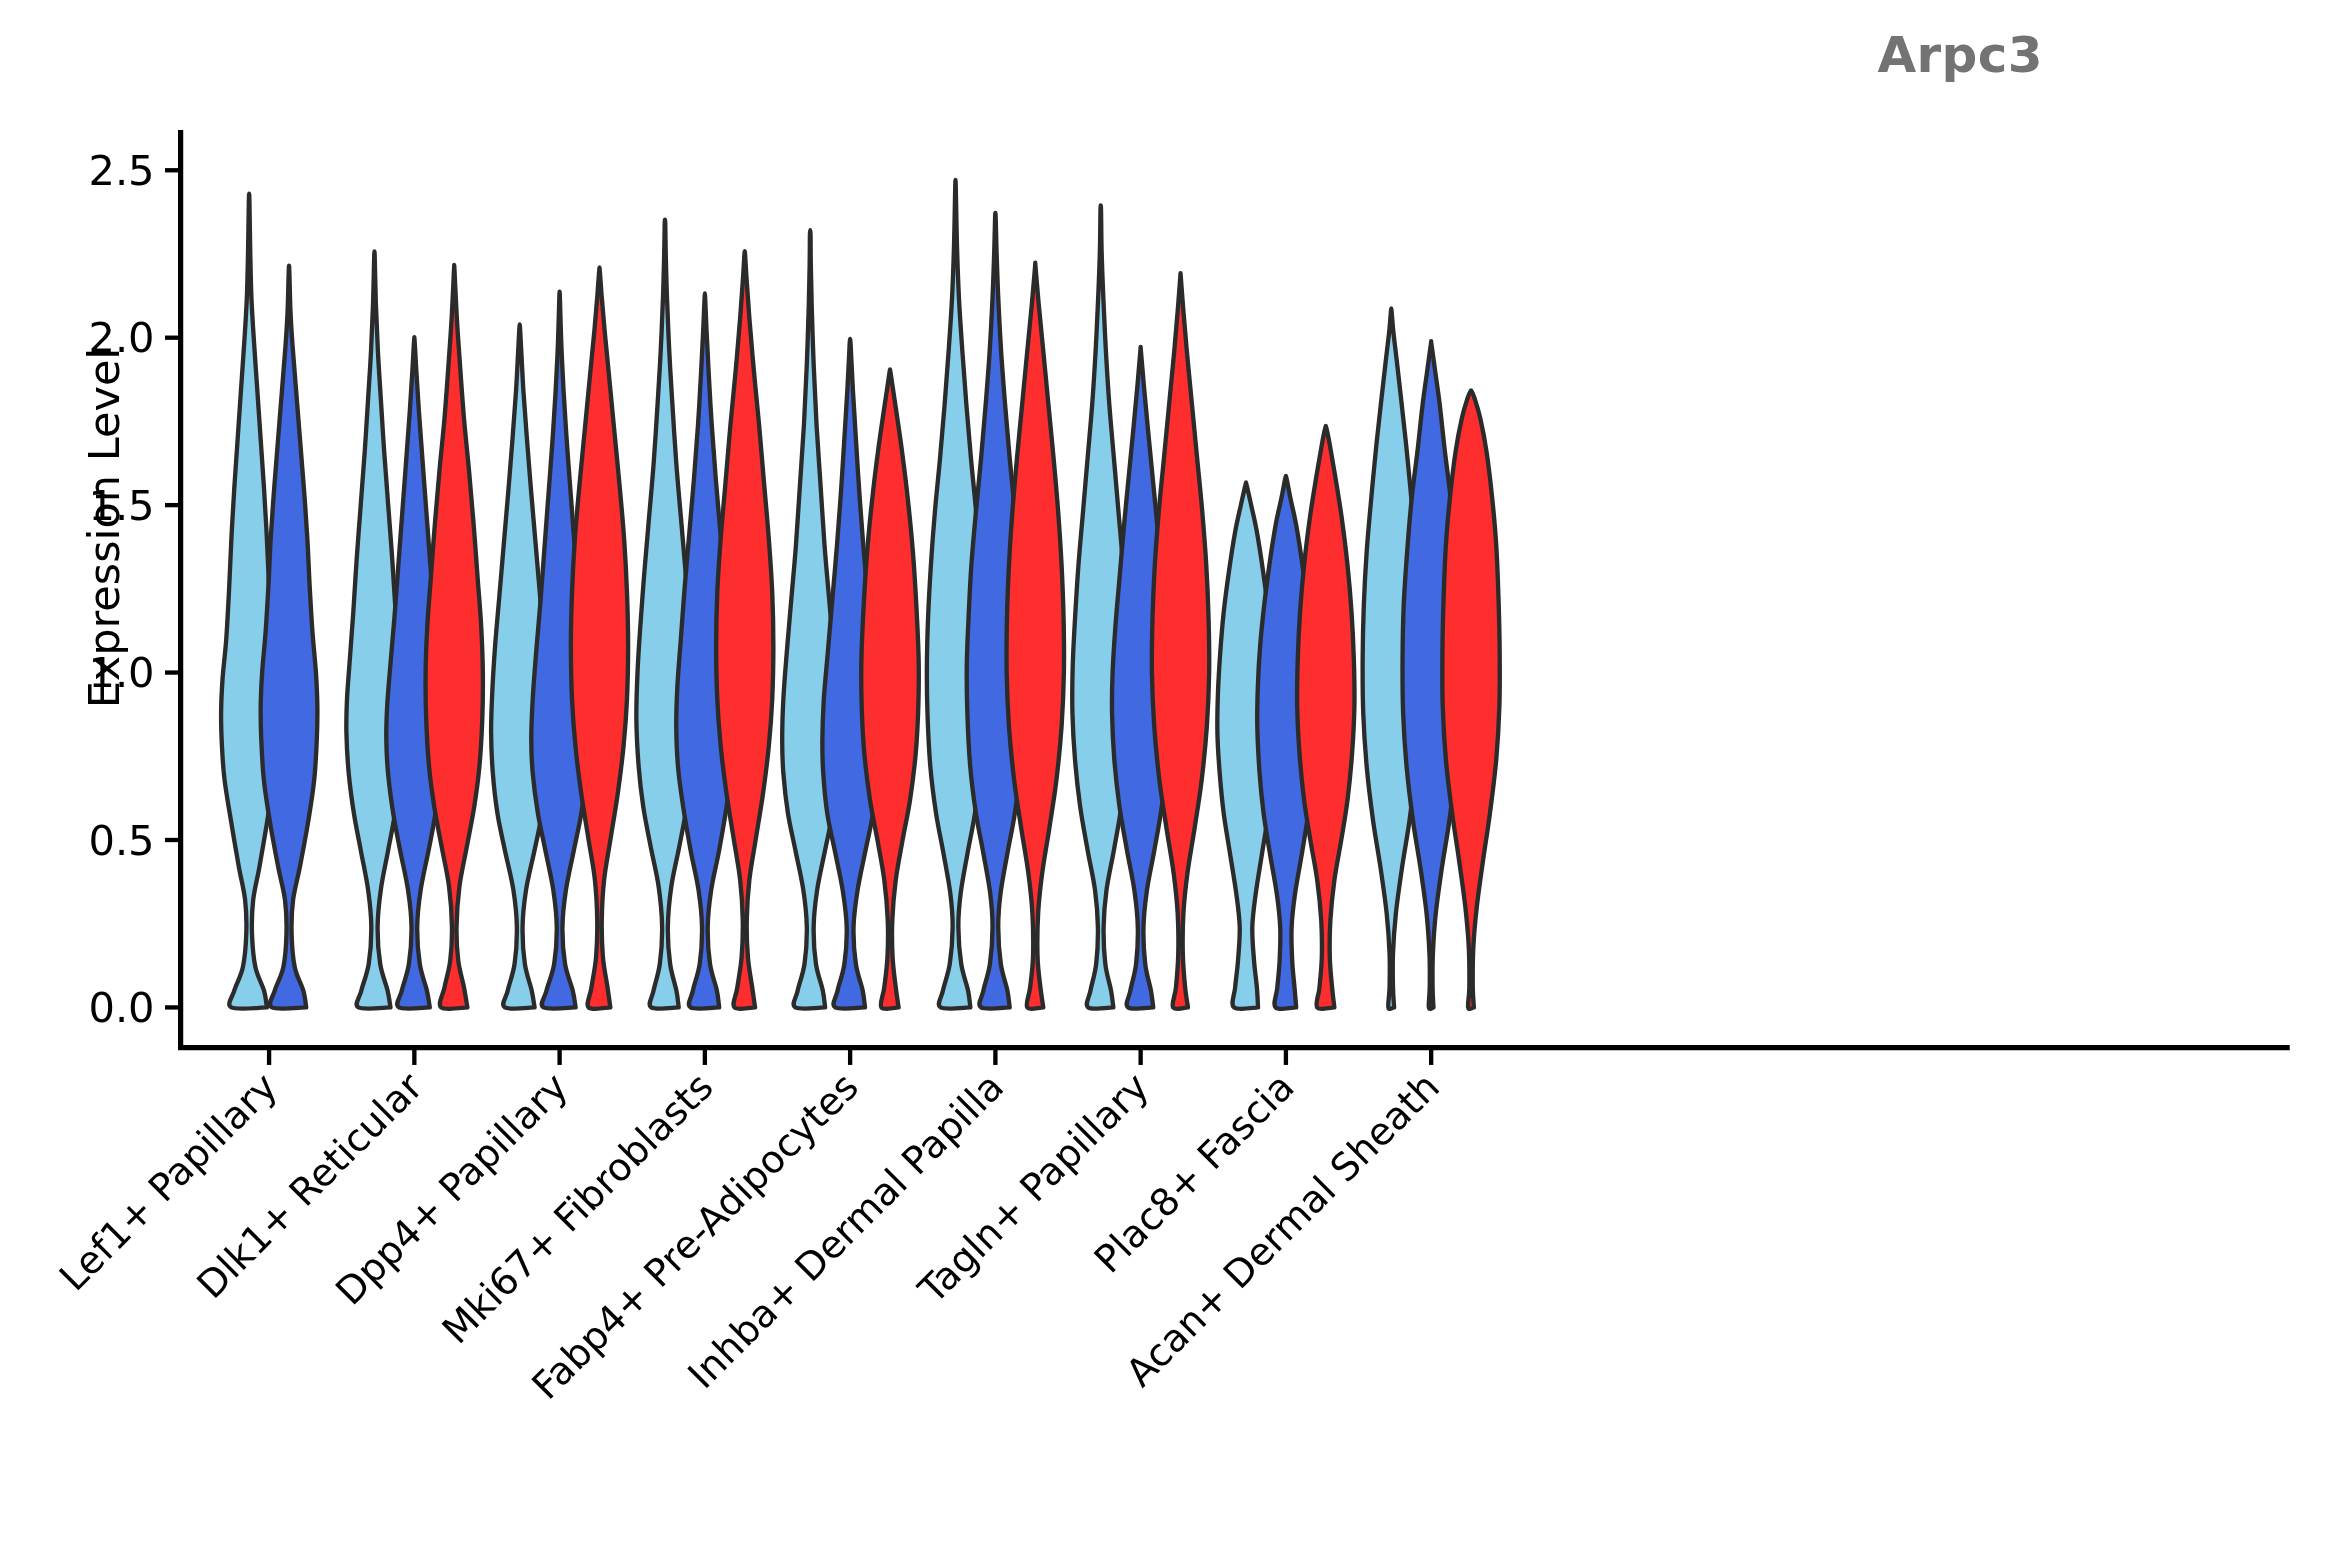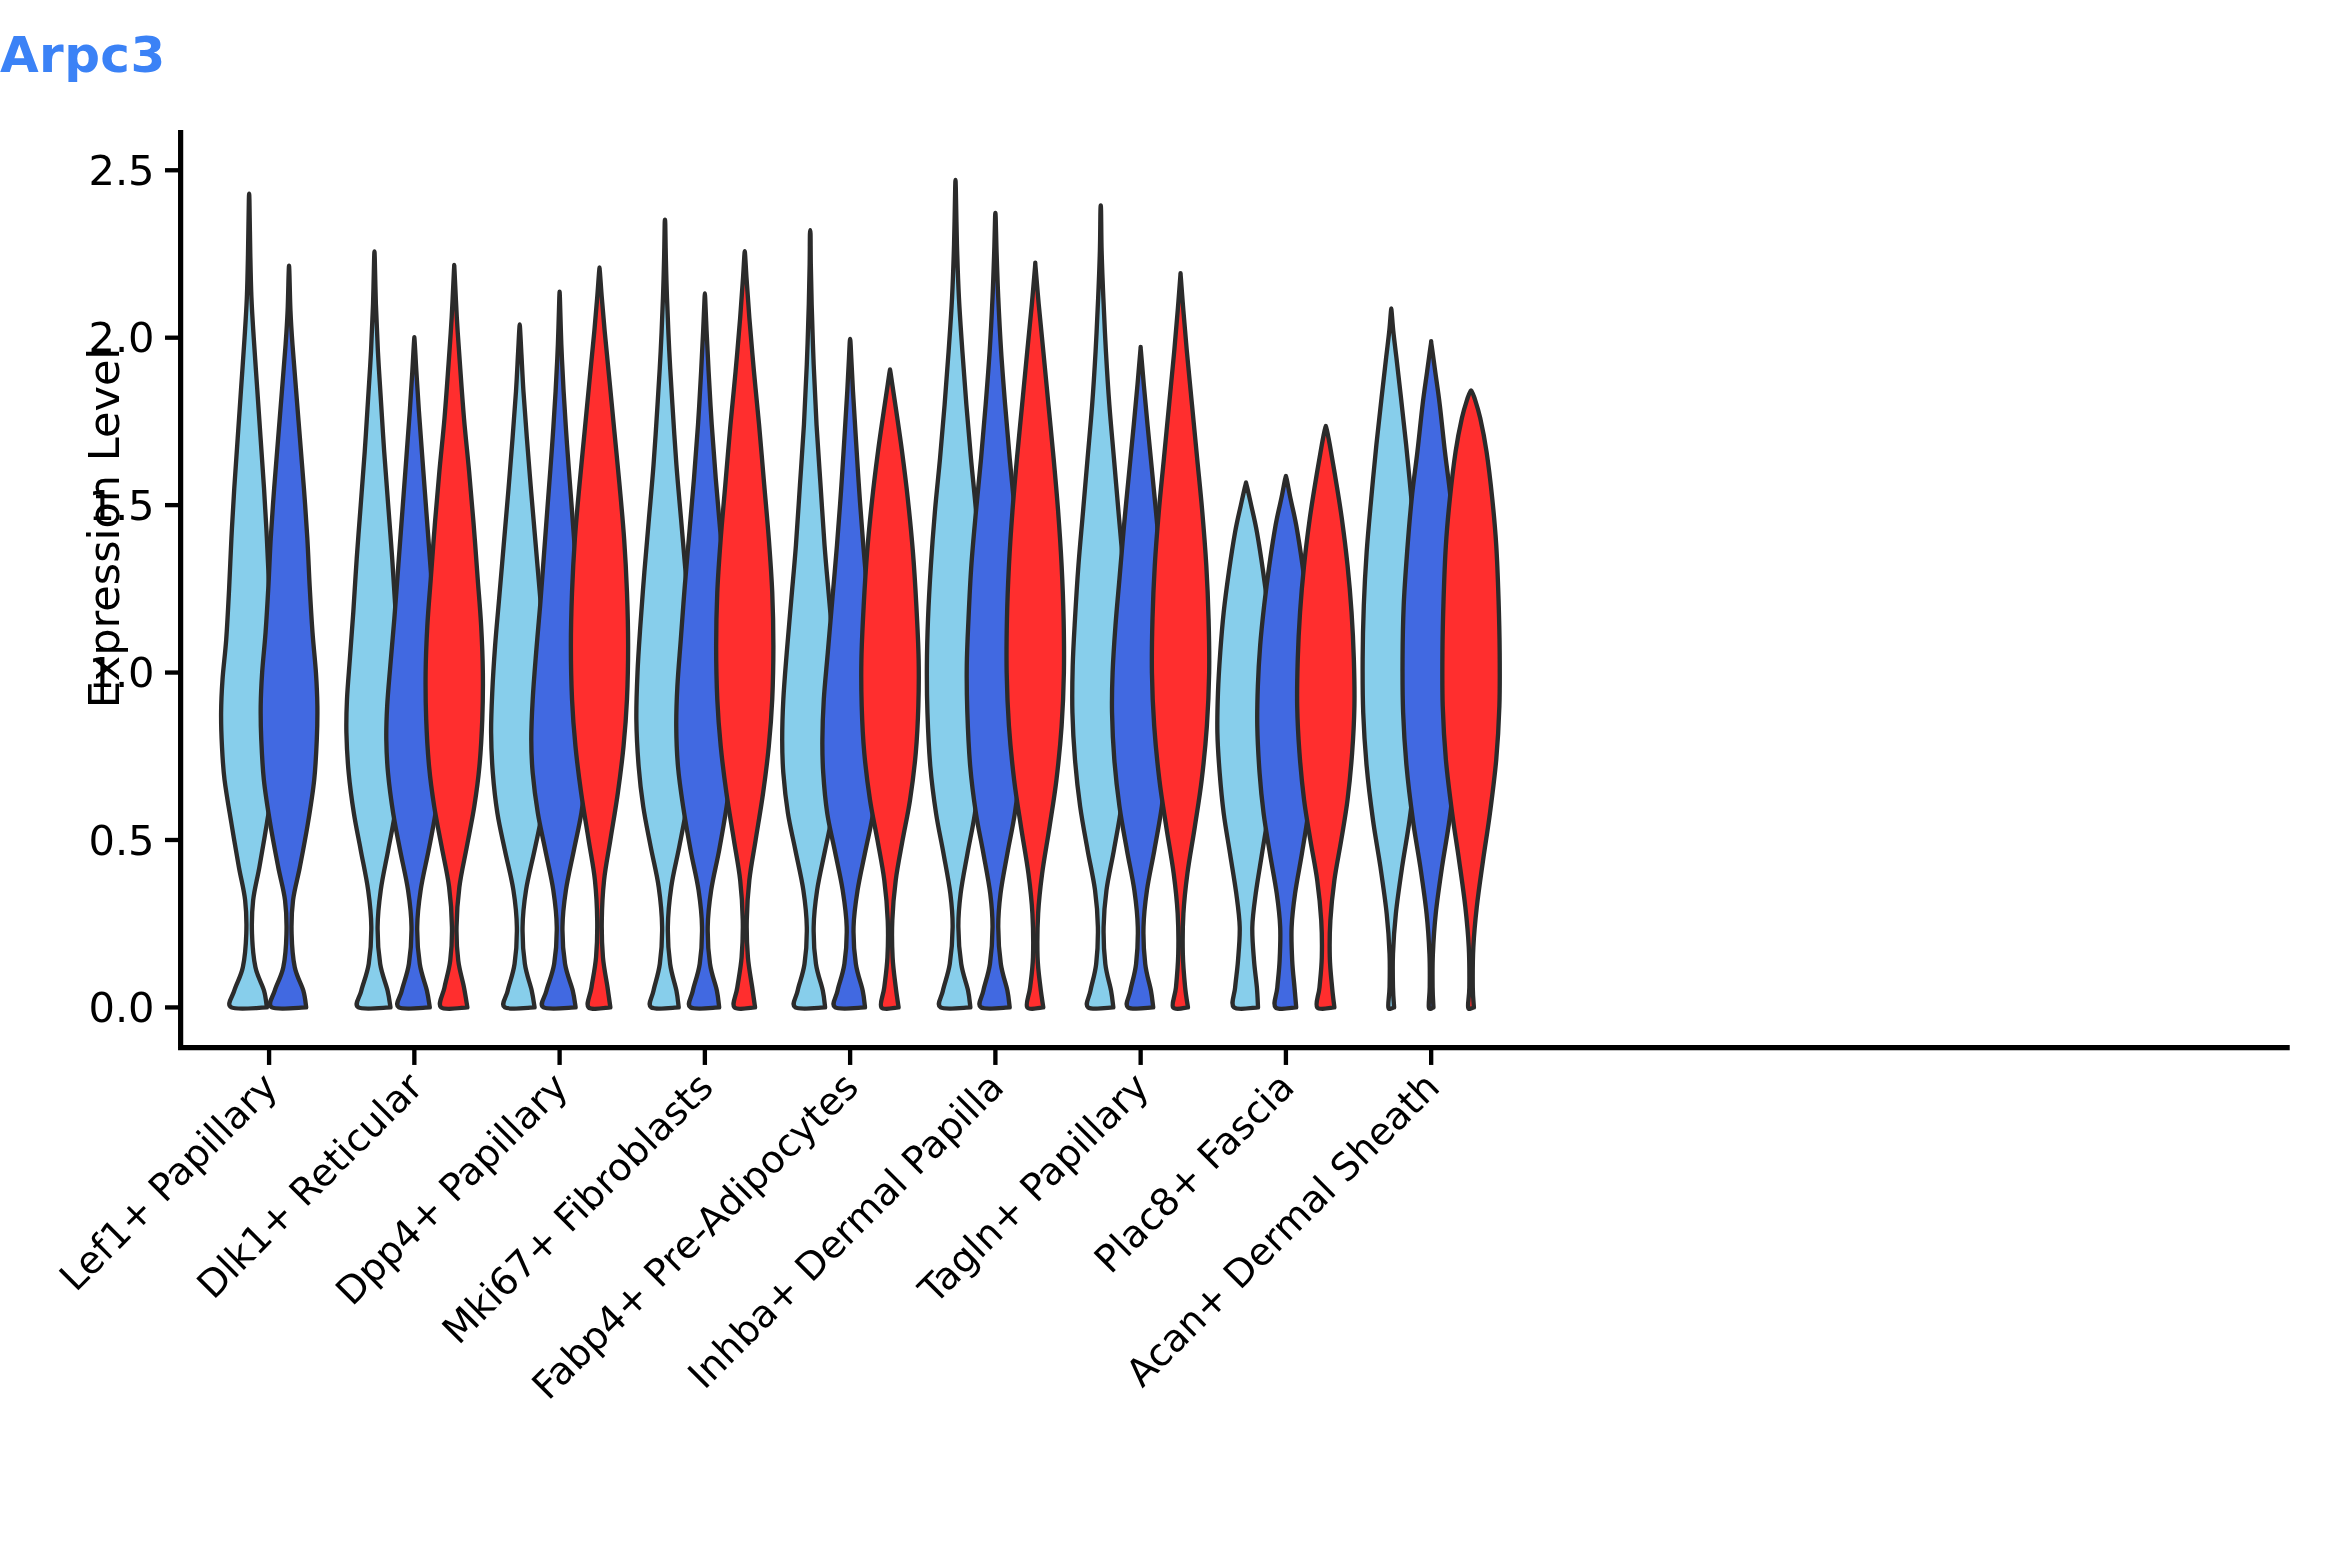--- a/index.html
+++ b/index.html
@@ -1,21 +1,21 @@
 <!DOCTYPE html>
 <html style="font-size:14px"><head>
 <meta charset="utf-8">
 <style>
   html,body{margin:0;padding:0;background:#ffffff;}
   body{width:2342px;height:1561px;overflow:hidden;
        font-family:"DejaVu Sans","Liberation Sans",sans-serif;}
   #root{position:relative;width:2342px;height:1561px;background:#ffffff;}
   #plot-title{
-    position:absolute;left:0;top:26px;width:2043px;text-align:left;
-    font-size:50px;font-weight:bold;color:#3b82f6;letter-spacing:0.4px;
+    position:absolute;left:0;top:26px;width:2043px;text-align:right;
+    font-size:50px;font-weight:bold;color:#737373;letter-spacing:0.4px;
   }
   #ylabel{
     position:absolute;left:-200px;top:503px;width:607px;text-align:center;
     transform:rotate(-90deg);transform-origin:center center;
     font-size:43px;color:#000;
   }
   #chart-svg{position:absolute;left:0;top:0;}
   .ytick-label{font-size:48px;fill:#000;font-family:"DejaVu Sans","Liberation Sans",sans-serif;}
   .xtick-label{font-size:44px;fill:#000;font-family:"DejaVu Sans","Liberation Sans",sans-serif;}
   .violin-path{stroke:#2b2b2b;stroke-width:5;stroke-linejoin:round;}

